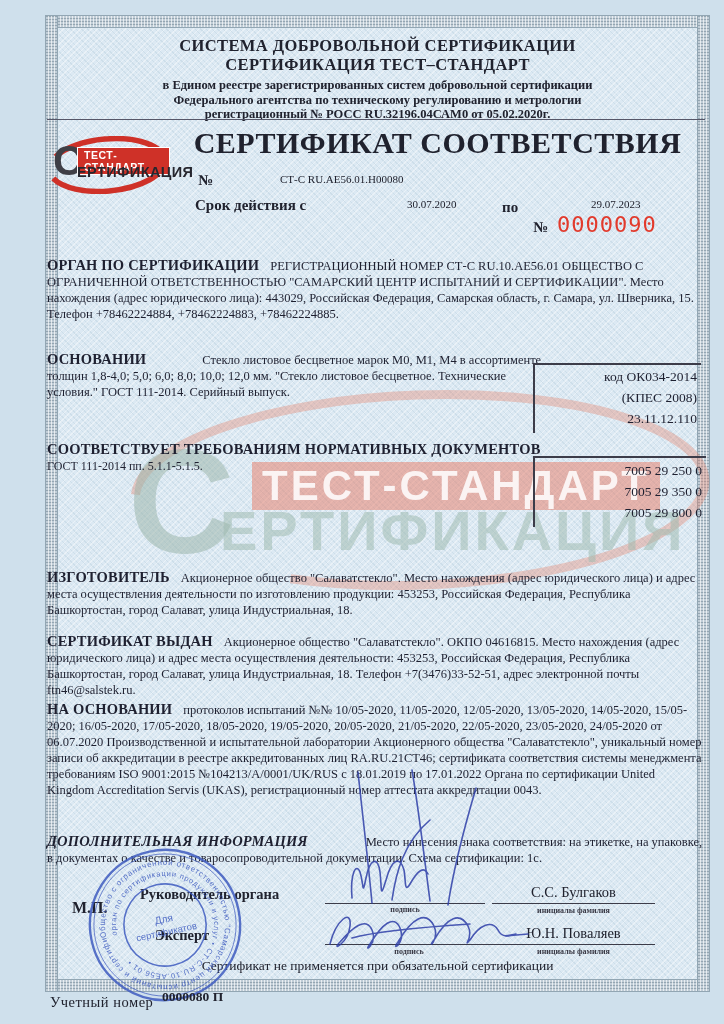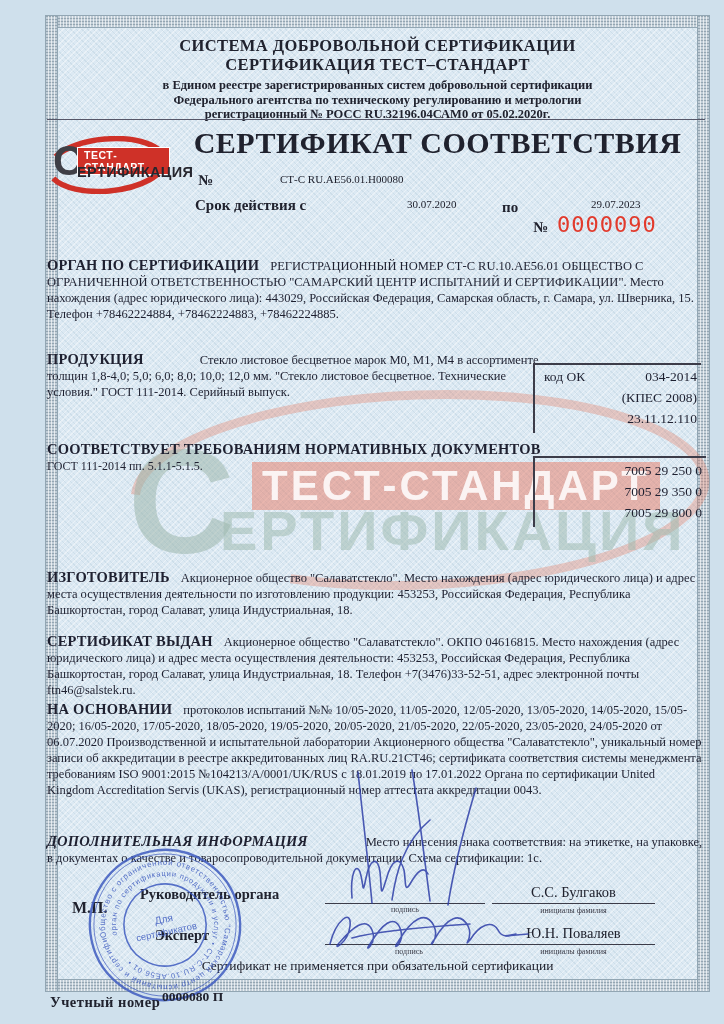--- a/index.html
+++ b/index.html
@@ -52,31 +52,31 @@
   .sec .sh{font-weight:bold;font-size:14.5px;letter-spacing:.2px;margin-right:11px;white-space:nowrap;}
   .sec.production{width:500px;}
   .sec.production .sh{margin-right:56px;}
   .sec.additional .sh{margin-right:58px;font-style:italic;}
   .sec .sh.blk{display:block;margin:0 0 1px 0;}
   .sec .small{font-size:12px;}
   .codebox{position:absolute;border-top:2px solid #3c3c49;border-left:2px solid #3c3c49;
         font-size:13.5px;padding:2px 4px 4px 9px;color:#1e2030;}
   .codebox.ok{left:533px;top:363px;width:153px;}
   .codebox.tn{left:533px;top:456px;width:158px;}
-  .cb-row{display:flex;justify-content:space-between;line-height:20px;}
+  .cb-row{display:flex;justify-content:flex-end;line-height:20px;}
   .cb-line{text-align:right;line-height:21px;}
   
   .mp{position:absolute;left:72px;top:899px;font-weight:bold;font-size:16px;}
   .role{position:absolute;font-weight:bold;font-size:14.5px;}
   .sigline{position:absolute;border-bottom:1px solid #3c3c49;}
-  .cap{position:absolute;font-size:8px;color:#3a3a46;text-align:center;}
+  .cap{position:absolute;font-size:8px;color:#3a3a46;text-align:center;font-weight:bold;}
   .nameline{position:absolute;width:163px;text-align:center;font-size:14.5px;
         border-bottom:1px solid #3c3c49;padding-bottom:2px;}
   .note{position:absolute;left:58px;top:958px;width:639px;text-align:center;font-size:13.5px;}
-  .foot-label{position:absolute;left:50px;top:994px;font-weight:bold;font-size:14.5px;letter-spacing:.5px;}
+  .foot-label{position:absolute;left:50px;top:994px;font-weight:normal;font-size:14.5px;letter-spacing:.5px;}
   .foot-value{position:absolute;left:162px;top:989px;font-weight:bold;font-size:13.5px;}
   .overlay{position:absolute;left:0;top:0;pointer-events:none;}
   .stamp{position:absolute;left:86px;top:846px;width:158px;height:158px;transform:rotate(-12deg);opacity:.85;}
 </style>
 </head>
 <body>
 
 <div class="page">
 
   <div class="inner"></div>
@@ -115,21 +115,21 @@
   <span class="fld" style="left:280px;top:173px;">СТ-С RU.АЕ56.01.Н00080</span>
   <span class="fldb" style="left:195px;top:197px;text-align:right;">Срок действия с</span>
   <span class="fld" style="left:407px;top:198px;">30.07.2020</span>
   <span class="fldb" style="left:502px;top:199px;">по</span>
   <span class="fld" style="left:591px;top:198px;">29.07.2023</span>
   <span class="fldb" style="left:533px;top:219px;">№</span>
   <span class="serial-val">0000090</span>
 
   <p class="sec" style="top:244px;"><strong class="sh">ОРГАН ПО СЕРТИФИКАЦИИ</strong><span>РЕГИСТРАЦИОННЫЙ НОМЕР СТ-С RU.10.АЕ56.01 ОБЩЕСТВО С ОГРАНИЧЕННОЙ ОТВЕТСТВЕННОСТЬЮ "САМАРСКИЙ ЦЕНТР ИСПЫТАНИЙ И СЕРТИФИКАЦИИ". Место нахождения (адрес юридического лица): 443029, Российская Федерация, Самарская область, г. Самара, ул. Шверника, 15. Телефон +78462224884, +78462224883, +78462224885.</span></p>
 
-  <p class="sec production" style="top:338px;"><strong class="sh">ПРОДУКЦИЯ</strong><span>Стекло листовое бесцветное марок М0, М1, М4 в ассортименте толщин 1,8-4,0; 5,0; 6,0; 8,0; 10,0; 12,0 мм. "Стекло листовое бесцветное. Технические условия." ГОСТ 111-2014. Серийный выпуск.</span></p>
+  <p class="sec production" style="top:338px;"><strong class="sh">ОСНОВАНИИ</strong><span>Стекло листовое бесцветное марок М0, М1, М4 в ассортименте толщин 1,8-4,0; 5,0; 6,0; 8,0; 10,0; 12,0 мм. "Стекло листовое бесцветное. Технические условия." ГОСТ 111-2014. Серийный выпуск.</span></p>
 
   <div class="codebox ok">
     <div class="cb-row">
       <span>код ОК</span>
       <span>034-2014</span>
     </div>
     <div class="cb-line">(КПЕС 2008)</div>
     <div class="cb-line">23.11.12.110</div>
   </div>
 

